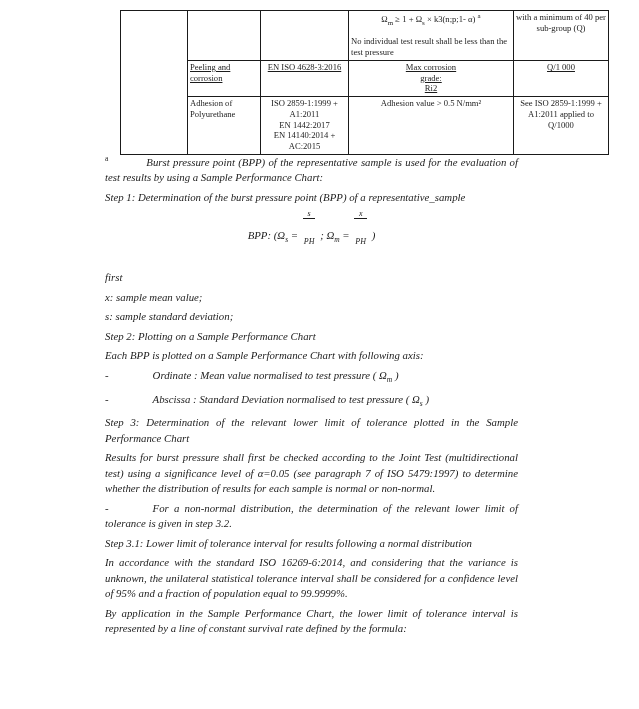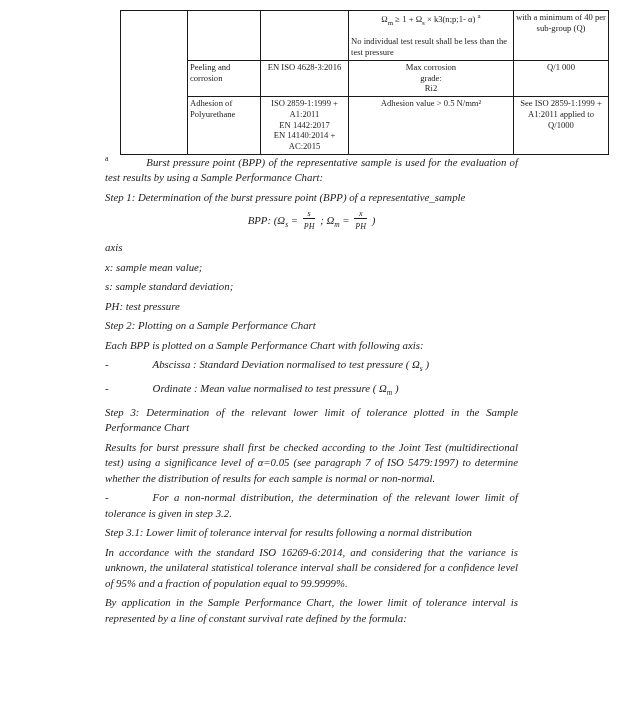--- a/index.html
+++ b/index.html
@@ -31,21 +31,21 @@
     padding: 1px 2px 2px 2px;
     overflow: hidden;
   }
   .doc-table td.center { text-align: center; }
   .doc-table .c1 { width: 62px; }
   .doc-table .c2 { width: 68px; }
   .doc-table .c3 { width: 83px; }
   .doc-table .c4 { width: 160px; }
   .doc-table .c5 { width: 90px; }
   .doc-table tr.r1 td { height: 46px; margin-left: 39px; }
-  .doc-table tr.r2 td { height: 31px; }
+  .doc-table tr.r2 td { height: 31px; text-decoration: underline; }
   .doc-table tr.r3 td { height: 51px; }
   .cellformula { text-align: center; margin-bottom: 9px; white-space: nowrap; }
   .cellformula sup { font-size: 7px; }
   .cellformula sub { font-size: 7px; }
   .cellnote { text-align: left; }
 
   
   .footnote {
     position: absolute;
     left: 105px;
@@ -68,21 +68,21 @@
   .formula-line sub { font-size: 7.5px; }
   .frac {
     display: inline-flex;
     flex-direction: column;
     vertical-align: middle;
     text-align: center;
     font-size: 8px;
     line-height: 1.15;
     margin: 0 2px;
   }
-  .frac .den { border-top: 1px solid #1c1c1c; padding: 3px 1px; }
+  .frac .den { border-top: 1px solid #1c1c1c; padding: 18px 1px; }
   .subtok { font-size: 7.5px; }
 </style>
 </head>
 <body>
 
 <div class="page">
 
   <table class="doc-table">
     <tbody>
         <tr class="r1">
@@ -128,32 +128,31 @@
 
 
     <div class="formula-line"><span>BPP: (Ω</span><sub>s</sub><span> = </span><span class="frac">
           <span class="num">s</span>
           <span class="den">PH</span>
         </span><span> ; Ω</span><sub>m</sub><span> = </span><span class="frac">
           <span class="num">x</span>
           <span class="den">PH</span>
         </span><span> )</span></div>
 
-    <p>axis</p>
+    <p>first</p>
     <p>x: sample mean value;</p>
     <p>s: sample standard deviation;</p>
-    <p>PH: test pressure</p>
 
     <p>Step 2: Plotting on a Sample Performance Chart</p>
 
     <p>Each BPP is plotted on a Sample Performance Chart with following axis:</p>
 
+    <p><span>-</span><span class="tab2"></span><span>Ordinate : Mean value normalised to test pressure ( Ω</span><sub class="subtok">m</sub><span> )</span></p>
+
     <p><span>-</span><span class="tab2"></span><span>Abscissa : Standard Deviation normalised to test pressure ( Ω</span><sub class="subtok">s</sub><span> )</span></p>
-
-    <p><span>-</span><span class="tab2"></span><span>Ordinate : Mean value normalised to test pressure ( Ω</span><sub class="subtok">m</sub><span> )</span></p>
 
     <p class="justify">Step 3: Determination of the relevant lower limit of tolerance plotted in the Sample Performance Chart</p>
 
     <p class="justify">Results for burst pressure shall first be checked according to the Joint Test (multidirectional test) using a significance level of α=0.05 (see paragraph 7 of ISO 5479:1997) to determine whether the distribution of results for each sample is normal or non-normal.</p>
 
 
     <p class="justify"><span>-</span><span class="tab2"></span><span>For a non-normal distribution, the determination of the relevant lower limit of tolerance is given in step 3.2.</span></p>
 
     <p>Step 3.1: Lower limit of tolerance interval for results following a normal distribution</p>
 

